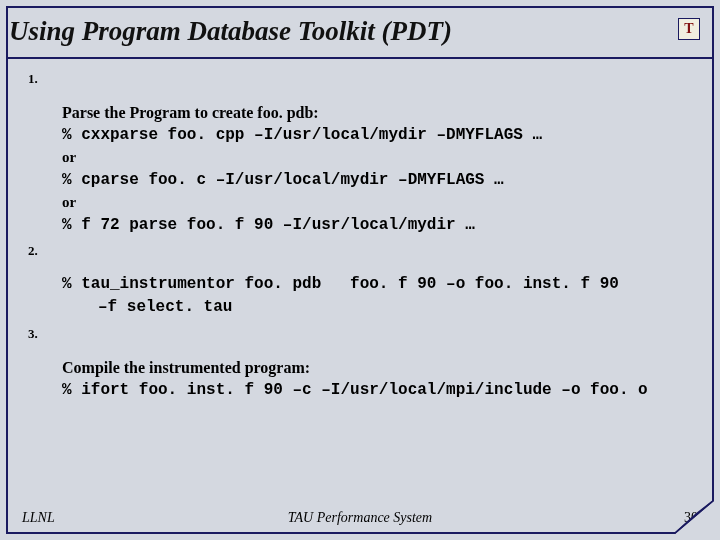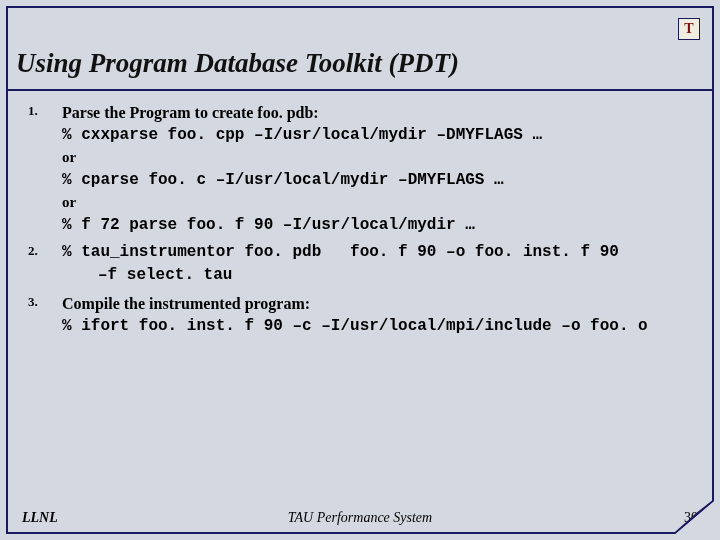--- a/index.html
+++ b/index.html
@@ -11,22 +11,21 @@
   }
   .slide {
     position: absolute;
     top: 6px; left: 6px;
     width: 708px; height: 528px;
     border: 2px solid #1a1a60;
     background: #d4d8e0;
   }
   .title-wrap {
     border-bottom: 2px solid #1a1a60;
-    padding: 8px 14px 10px 8px;
-    margin-top: 32px;
+    padding: 8px 14px 10px 1px;
   }
   .title {
     font-style: italic;
     font-weight: bold;
     font-size: 27px;
     color: #111;
   }
   .logo-box {
     position: absolute;
     top: 10px; right: 12px;
@@ -54,20 +53,21 @@
     flex-shrink: 0;
     font-size: 13px;
     font-weight: bold;
     text-align: left;
     padding-top: 2px;
   }
   .step-body {
     flex: 1;
     font-size: 16px;
     line-height: 1.45;
+    margin-top: 32px;
   }
   .step-head {
     font-weight: bold;
   }
   .cmd {
     font-family: "Courier New", Courier, monospace;
     font-weight: bold;
     font-size: 16px;
     white-space: pre;
   }
@@ -80,21 +80,21 @@
   }
   .footer {
     position: absolute;
     bottom: 6px; left: 14px; right: 14px;
     display: flex;
     justify-content: space-between;
     align-items: flex-end;
     font-style: italic;
     font-size: 14px;
   }
-  .footer-left { font-weight: bold; }
+  .footer-left { font-weight: normal; }
   .footer-center {
     position: absolute;
     left: 0; right: 0;
     text-align: center;
     font-style: italic;
   }
   .footer-right {
     font-style: normal;
     font-size: 14px;
     z-index: 2;

